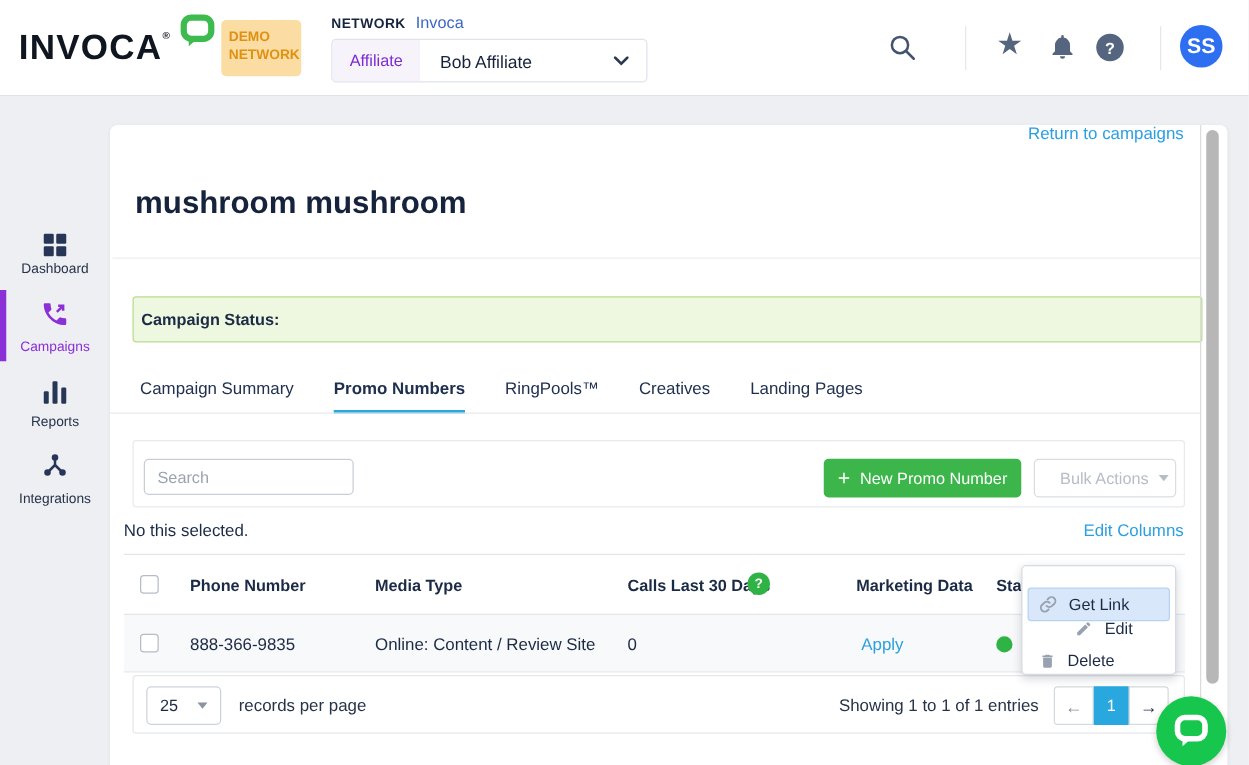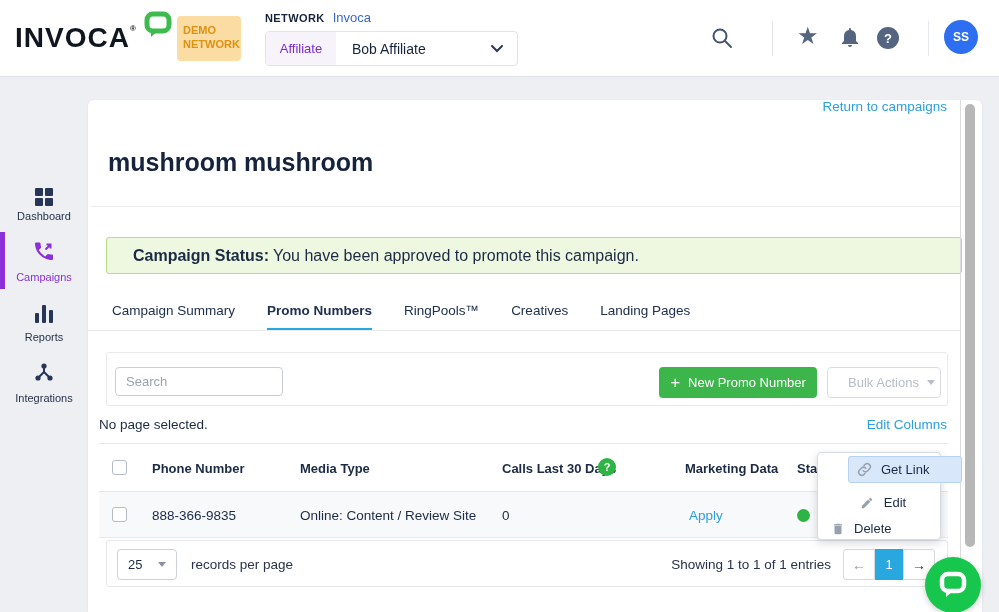--- a/index.html
+++ b/index.html
@@ -17,21 +17,21 @@
   .net-label { font-size:11px; font-weight:bold; letter-spacing:.4px; color:#16233c; }
   .net-link { font-size:13px; color:#3a66c9; }
   .aff-control { position:absolute; left:265px; top:31px; width:253px; height:35px; border:1px solid #e0e3e9; border-radius:4px; background:#fff; display:flex; align-items:stretch; overflow:hidden; }
   .aff-label { width:70px; background:#f6f3fb; color:#7b2bd1; font-size:13px; display:flex; align-items:center; justify-content:center; }
   .aff-value { flex:1; display:flex; align-items:center; padding-left:16px; font-size:14px; color:#16233c; }
   .aff-chevron { display:flex; align-items:center; padding-right:14px; }
   .hdr-icon { position:absolute; top:26px; }
   .hdr-divider { position:absolute; top:21px; width:1px; height:35px; background:#e4e7eb; }
   .star-glyph { position:absolute; left:797px; top:22px; font-size:24px; color:#55657f; line-height:28px; }
   .help-circle { position:absolute; left:877px; top:27px; width:22px; height:22px; border-radius:50%; background:#55657f; color:#fff; font-size:13px; font-weight:bold; display:flex; align-items:center; justify-content:center; }
-  .avatar { position:absolute; left:944px; top:20px; width:34px; height:34px; border-radius:50%; background:#2d6ff0; color:#fff; font-size:12px; font-weight:bold; display:flex; align-items:center; justify-content:center; }
+  .avatar { position:absolute; left:944px; top:20px; width:34px; height:34px; border-radius:50%; background:#2d6ff0; color:#fff; font-size:17px; font-weight:bold; display:flex; align-items:center; justify-content:center; }
 
   
   .sidebar { position:absolute; left:0; top:77px; width:88px; height:535px; background:#edeff3; }
   .side-item { position:absolute; left:0; width:88px; text-align:center; cursor:pointer; }
   .side-label { font-size:11px; color:#273349; margin-top:4px; }
   .side-item.active .side-label { color:#8b2fd6; }
   .active-bar { position:absolute; left:0; top:155px; width:5px; height:57px; background:#8b2fd6; }
   .dash-grid { display:inline-grid; grid-template-columns:8px 8px; grid-template-rows:8px 8px; gap:2px; }
   .dash-grid span { background:#273657; border-radius:1px; }
   .bars { display:inline-flex; align-items:flex-end; gap:3px; height:18px; }
@@ -39,21 +39,21 @@
 
   
   .card { position:absolute; left:88px; top:100px; width:894px; height:512px; background:#fff; border-radius:6px 6px 0 0; box-shadow:0 1px 3px rgba(30,40,60,.08); }
   .scroll-line { position:absolute; left:960px; top:100px; width:1px; height:512px; background:#dcdcdc; z-index:5; }
   .scroll-thumb { position:absolute; left:965px; top:104px; width:10px; height:443px; background:#b7b7b7; border-radius:5px; z-index:6; }
 
   .return-link { position:absolute; top:99px; right:52px; font-size:13.5px; color:#2b9fe0; cursor:pointer; }
   .page-title { position:absolute; left:108px; top:148px; font-size:25px; font-weight:bold; color:#16233c; }
   .title-divider { position:absolute; left:90px; top:206px; width:870px; height:1px; background:#eceef1; }
 
-  .banner { position:absolute; left:106px; top:237px; width:856px; height:37px; background:#eef7df; border:1px solid #b9dc8e; border-radius:3px; display:flex; align-items:center; padding:0 26px; font-size:16px; color:#1b2a45; }
+  .banner { position:absolute; left:106px; top:237px; width:856px; height:37px; background:#eef7df; border:1px solid #b9dc8e; border-radius:3px; display:flex; align-items:center; padding:0 6px; font-size:13px; color:#1b2a45; }
   .banner b { margin-right:4px; }
 
   .tabs { position:absolute; left:112px; top:300px; display:flex; gap:32px; height:31px; }
   .tab { font-size:13.5px; color:#203050; line-height:22px; padding-bottom:6px; cursor:pointer; }
   .tab.active { font-weight:bold; border-bottom:3px solid #29a8e0; }
   .tabs-rule { position:absolute; left:88px; top:330px; width:872px; height:1px; background:#e8eaee; }
 
   .toolbar { position:absolute; left:106px; top:352px; width:842px; height:54px; border:1px solid #e8eaed; border-radius:3px; background:#fff; }
   .search-input { position:absolute; left:8px; top:14px; width:168px; height:29px; border:1px solid #c9ced6; border-radius:4px; font-size:13px; color:#1b2a45; padding:12px 10px; font-family:"Liberation Sans", sans-serif; }
   .search-input::placeholder { color:#9aa3b0; }
@@ -186,21 +186,20 @@
   <div class="card"></div>
   <div class="scroll-line"></div>
   <div class="scroll-thumb"></div>
 
   <div class="return-link">Return to campaigns</div>
   <div class="page-title">mushroom mushroom</div>
   <div class="title-divider"></div>
 
   <div class="banner">
     <b>Campaign Status:</b>
-    <span>You have been approved to promote this campaign.</span>
   </div>
 
   <div class="tabs">
     <div class="tab">Campaign Summary</div>
     <div class="tab active">Promo Numbers</div>
     <div class="tab">RingPools™</div>
     <div class="tab">Creatives</div>
     <div class="tab">Landing Pages</div>
   </div>
   <div class="tabs-rule"></div>
@@ -210,21 +209,21 @@
     <button class="btn-green">
       <span class="plus">+</span>
       <span>New Promo Number</span>
     </button>
     <button class="btn-bulk">
       <span>Bulk Actions</span>
       <span class="caret-down"></span>
     </button>
   </div>
 
-  <div class="selection-text">No page selected.</div>
+  <div class="selection-text">No this selected.</div>
   <div class="edit-columns">Edit Columns</div>
 
   <div class="thead">
     <div class="cb" style="left:13px; top:16px;"></div>
     <div class="th" style="left:53px;">Phone Number</div>
     <div class="th" style="left:201px;">Media Type</div>
     <div class="th" style="left:403px;">Calls Last 30 Days</div>
     <div class="help-dot">?</div>
     <div class="th" style="left:586px;">Marketing Data</div>
     <div class="th" style="left:698px;">Status</div>
@@ -245,21 +244,21 @@
       <span class="size-caret"></span>
     </div>
     <div class="records-label">records per page</div>
     <div class="showing-text">Showing 1 to 1 of 1 entries</div>
     <div class="pg-btn pg-prev">←</div>
     <div class="pg-btn pg-page">1</div>
     <div class="pg-btn pg-next">→</div>
   </div>
 
   <div class="ctx-menu">
-    <div class="ctx-item hl" style="top:3px;margin-left:26px;">
+    <div class="ctx-item hl" style="top:17px;">
       <span class="ctx-icon">
         <svg width="15" height="15" viewBox="0 0 24 24">
             <path d="M10 14a5 5 0 0 0 7.07 0l2.83-2.83a5 5 0 0 0-7.07-7.07l-1.6 1.6" fill="none" stroke="#98a1af" stroke-width="2.4" stroke-linecap="round"></path>
             <path d="M14 10a5 5 0 0 0-7.07 0L4.1 12.83a5 5 0 0 0 7.07 7.07l1.6-1.6" fill="none" stroke="#98a1af" stroke-width="2.4" stroke-linecap="round"></path>
           </svg>
       </span>
       <span>Get Link</span>
     </div>
     <div class="ctx-item" style="top:36px;justify-content:center;">
       <span class="ctx-icon">

